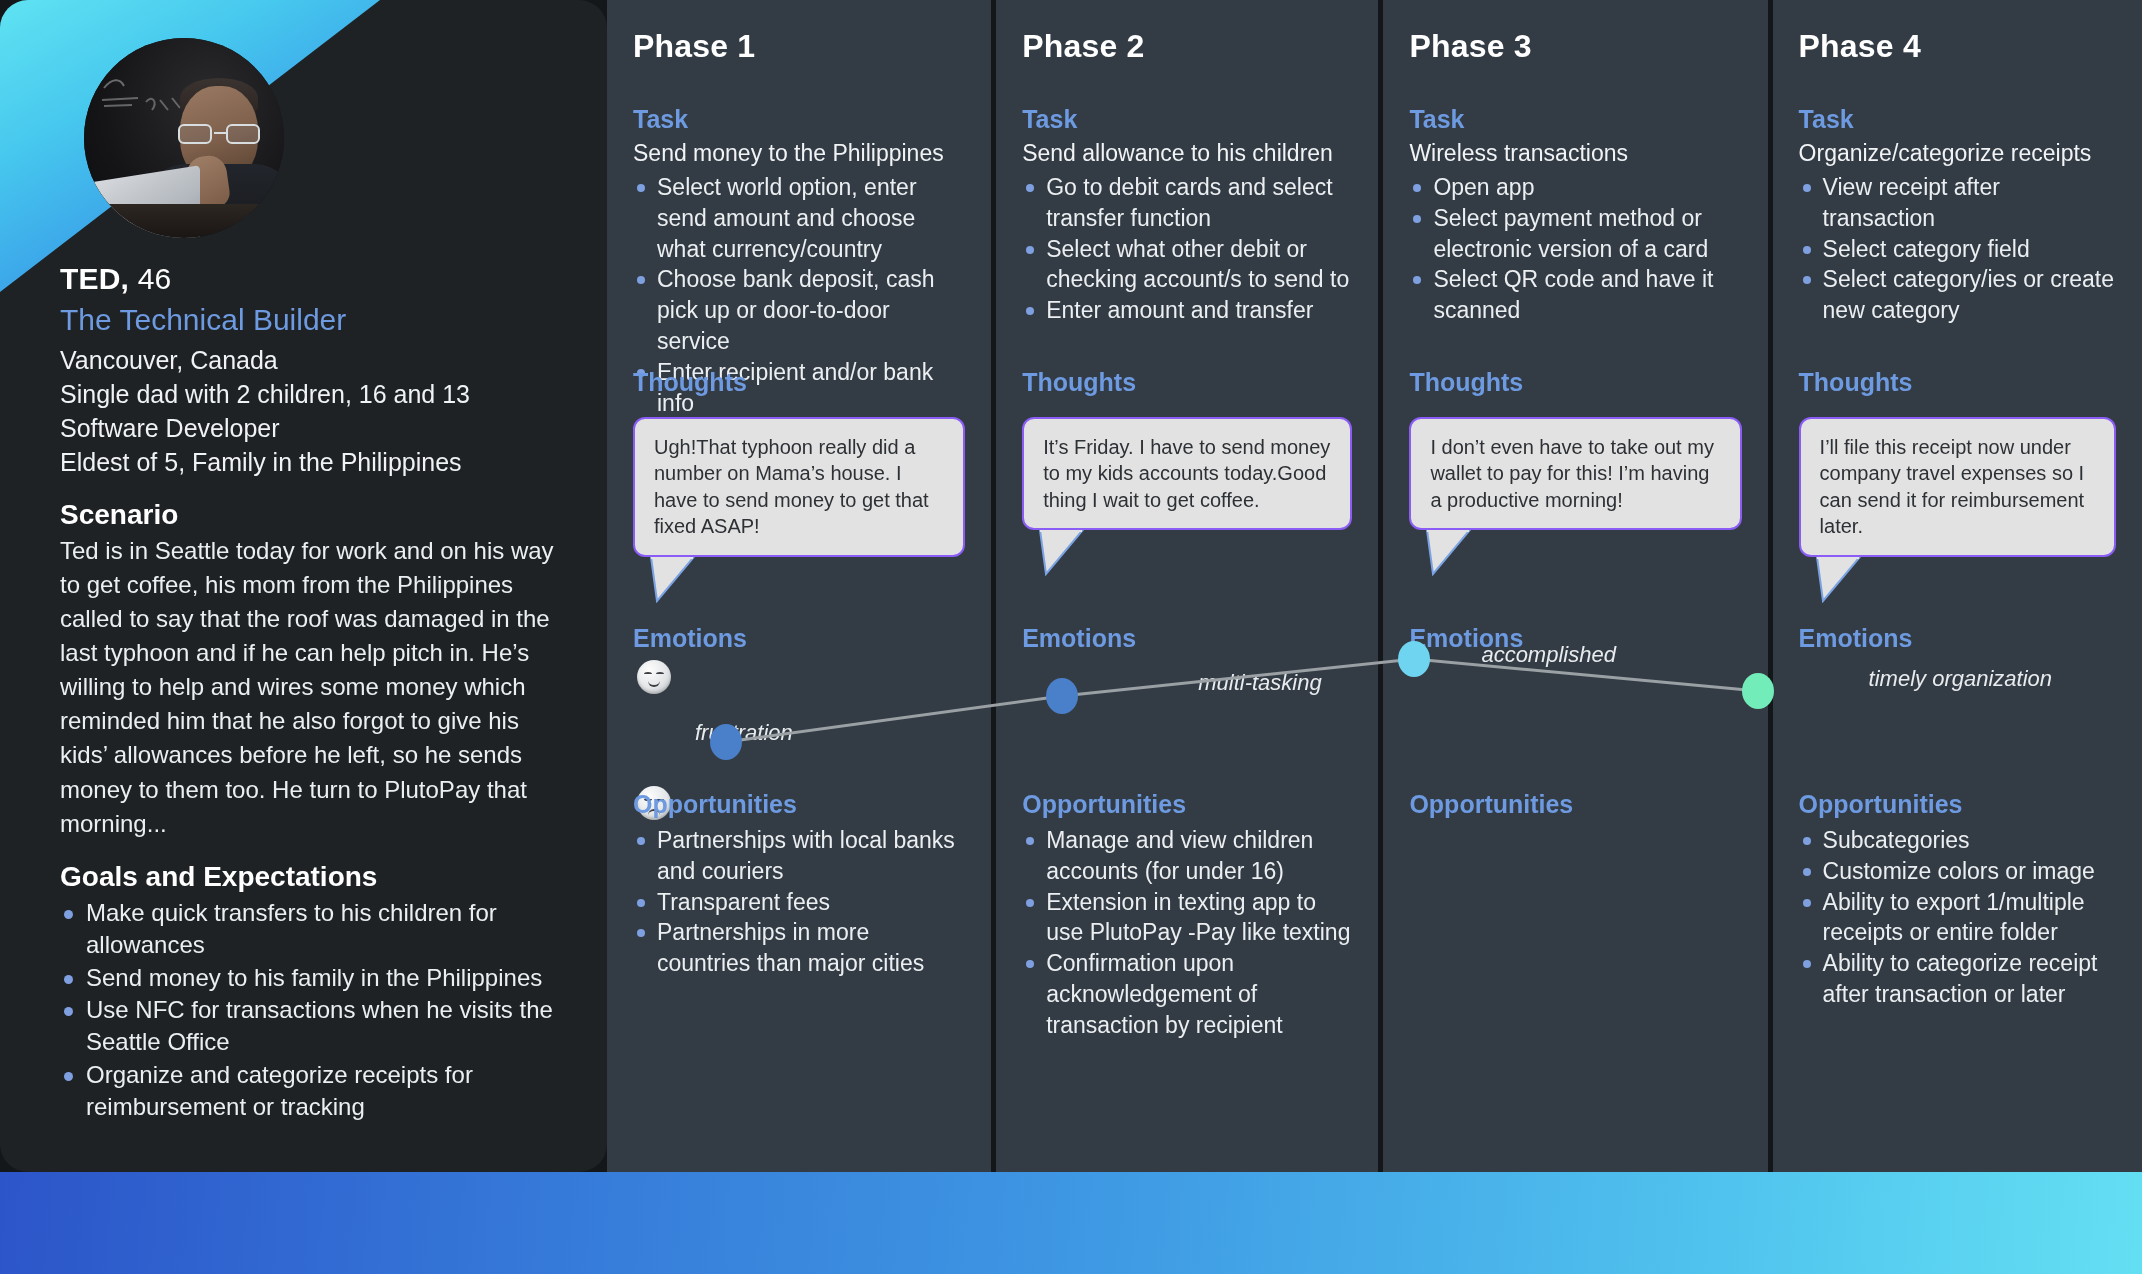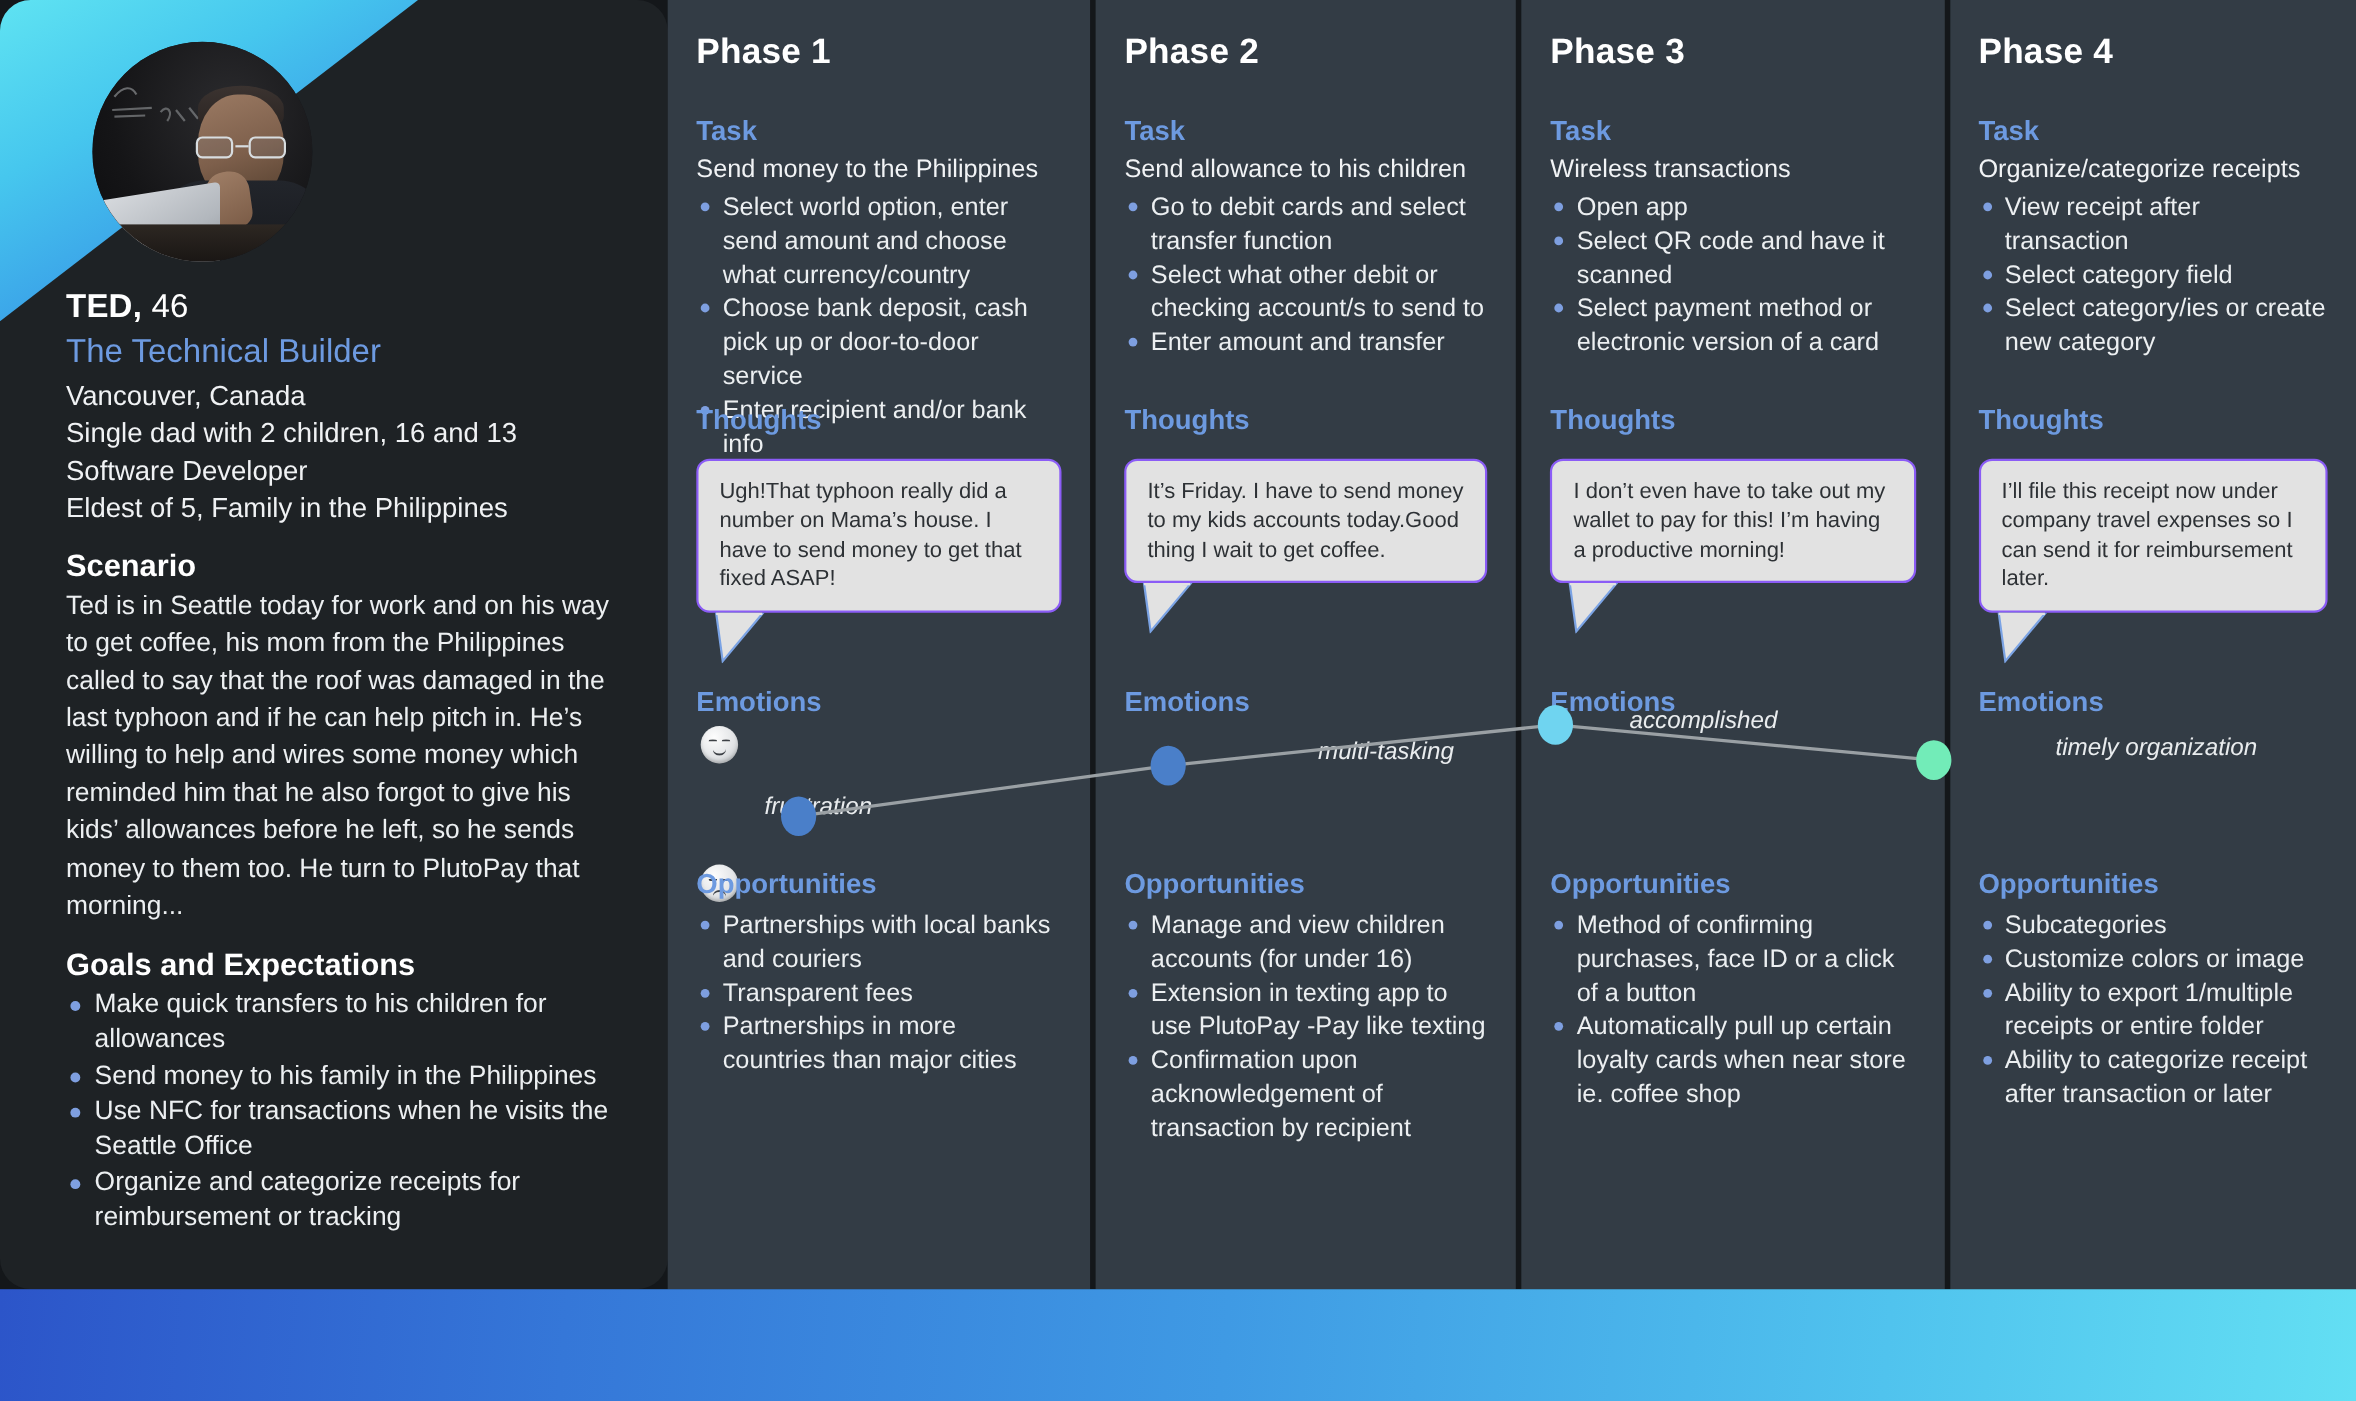--- a/index.html
+++ b/index.html
@@ -322,22 +322,22 @@
     <div class="gap"></div>
 
     <div class="phase p3">
       <div class="phase-title">Phase 3</div>
 
       <div class="blk-task">
         <div class="blk-label">Task</div>
         <div class="task-text">Wireless transactions</div>
         <ul class="bullets">
           <li>Open app</li>
+          <li>Select  payment method or electronic version of a card</li>
           <li>Select QR code and have it scanned</li>
-          <li>Select  payment method or electronic version of a card</li>
         </ul>
       </div>
 
       <div class="blk-thoughts">
         <div class="blk-label">Thoughts</div>
         <div class="bubble-wrap">
           <div class="bubble">I don’t even have to take out my wallet to pay for this! I’m having a productive morning!</div>
           <svg class="bubble-tail" viewBox="0 0 56 46">
             <path d="M2 0 L8 44 L44 1 Z" fill="#e2e2e2" stroke="#7ba3e4" stroke-width="2"></path>
             <path d="M2 0 L44 0" stroke="#e2e2e2" stroke-width="4"></path>
@@ -345,24 +345,20 @@
         </div>
       </div>
 
       <div class="blk-emotions">
         <div class="blk-label">Emotions</div>
         <div class="emo-label" style="left:72px; top:18px;">accomplished</div>
       </div>
 
       <div class="blk-opportunities">
         <div class="blk-label">Opportunities</div>
-        <ul class="bullets">
-          <li>Method of confirming purchases, face ID or a click of a button</li>
-          <li>Automatically pull up certain loyalty cards when near store ie. coffee shop</li>
-        </ul>
       </div>
     </div>
 
     <div class="gap"></div>
 
     <div class="phase p4">
       <div class="phase-title">Phase 4</div>
 
       <div class="blk-task">
         <div class="blk-label">Task</div>

